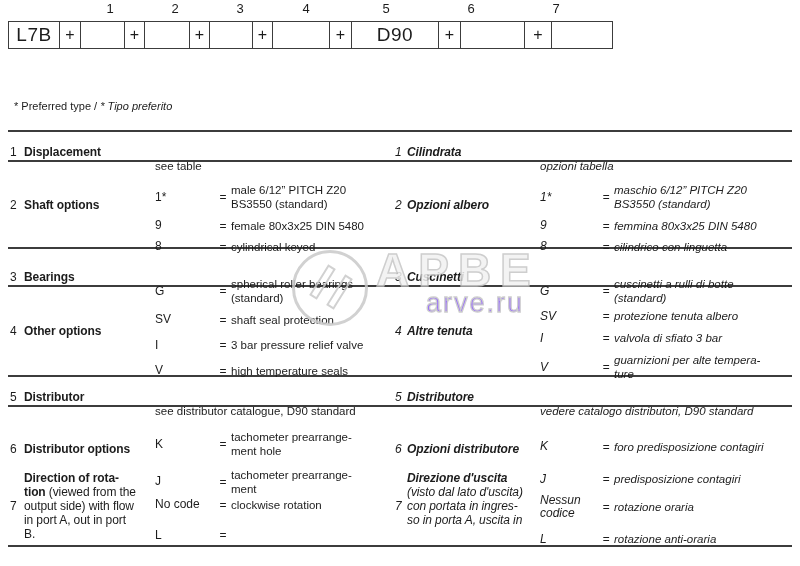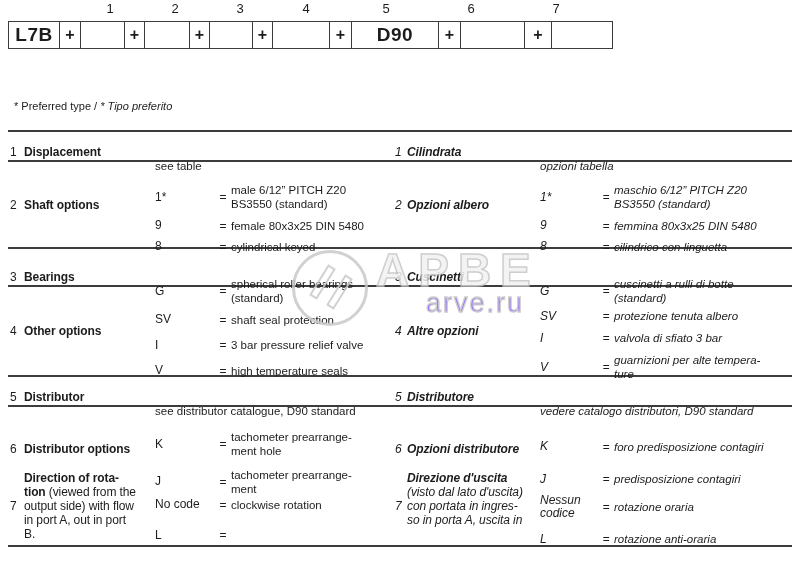--- a/index.html
+++ b/index.html
@@ -6,21 +6,21 @@
   html,body { background:#ffffff; }
   .page {
     position:relative; width:800px; height:566px; background:#ffffff;
     font-family:"Liberation Sans","DejaVu Sans",sans-serif; color:#1c1c1c; overflow:hidden;
   }
 
   
   .codebar { position:absolute; left:8px; top:0; width:620px; height:50px; }
   .codebar .nums { position:absolute; left:0; top:1px; width:100%; height:16px; }
   .codebar .nums span { position:absolute; transform:translateX(-50%); font-size:13px; color:#1c1c1c; }
-  .cells { position:absolute; left:0; top:21px; display:flex;font-weight:bold; }
+  .cells { position:absolute; left:0; top:21px; display:flex; }
   .cell {
     height:28px; border:1.5px solid #3c3c3c; margin-left:-1.5px;
     display:flex; align-items:center; justify-content:center; background:#fff;
   }
   .cell:first-child { margin-left:0; }
   .cell.model { font-size:19px; letter-spacing:0.5px; }
   .cell.plus { font-size:16px; }
   .w0{width:52px}.w1{width:23px}.w2{width:45px}.w3{width:22px}.w4{width:46px}
   .w5{width:22px}.w6{width:44px}.w7{width:22px}.w8{width:58px}.w9{width:24px}
   .w10{width:88px}.w11{width:24px}.w12{width:65px}.w13{width:29px}.w14{width:62px}
@@ -205,21 +205,21 @@
           <span class="desc">3 bar pressure relief valve</span>
         </div>
         <div class="entry">
           <span class="code">V</span>
           <span class="eq">=</span>
           <span class="desc">high temperature seals</span>
         </div>
       </div>
       <div></div>
       <div class="num itside">4</div>
-      <div class="label itside">Altre opzioni</div>
+      <div class="label itside">Altre tenuta</div>
       <div class="entries r-ent itside">
         <div class="entry">
           <span class="code">SV</span>
           <span class="eq">=</span>
           <span class="desc">protezione tenuta albero</span>
         </div>
         <div class="entry">
           <span class="code">I</span>
           <span class="eq">=</span>
           <span class="desc">valvola di sfiato 3 bar</span>

